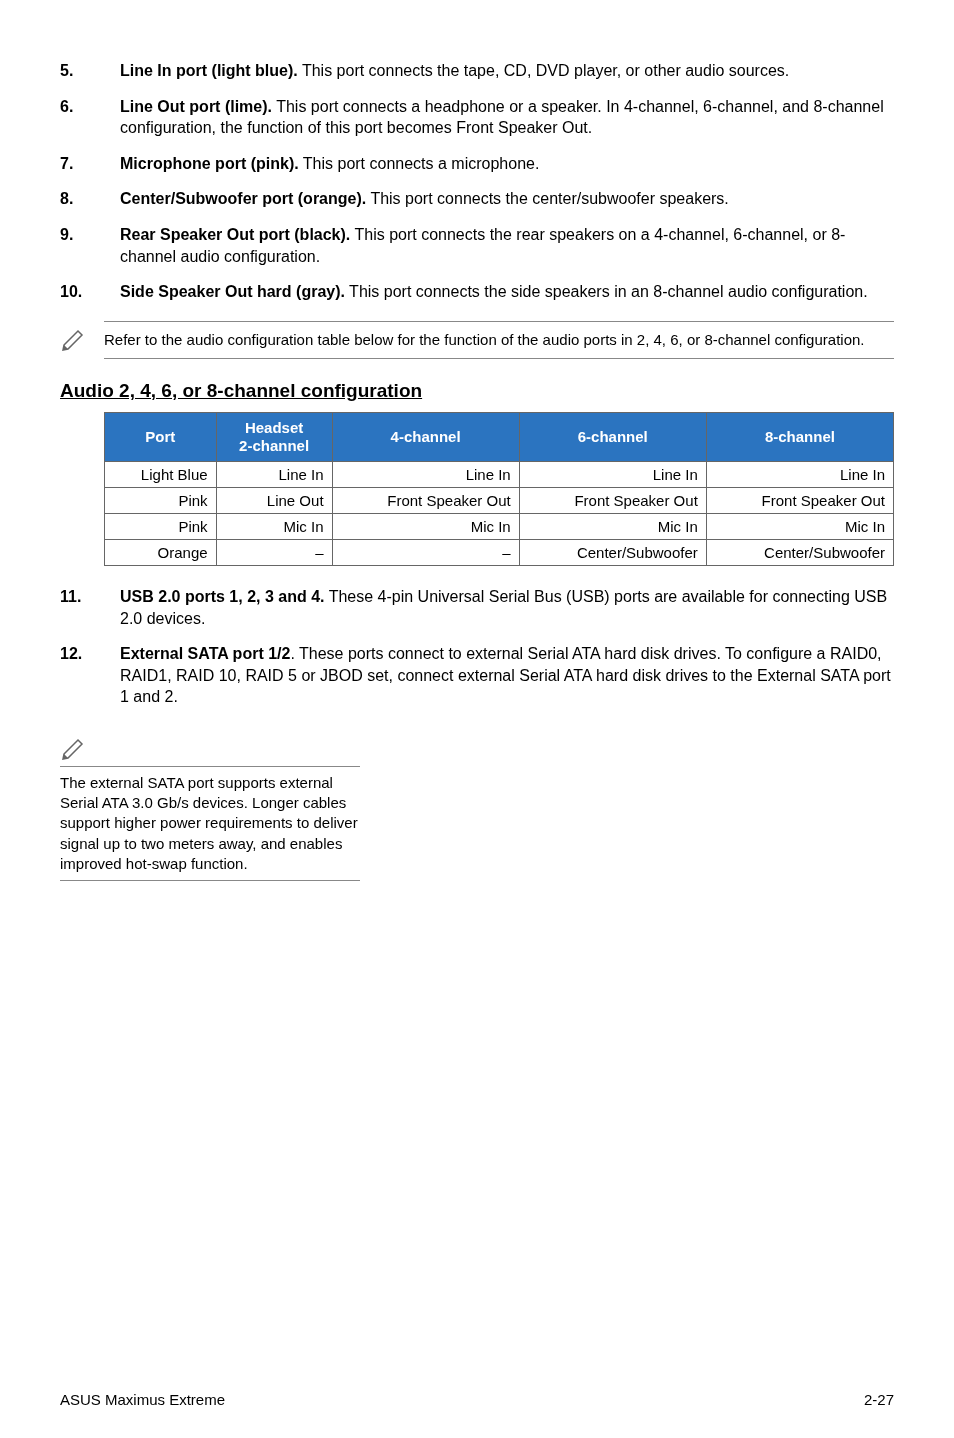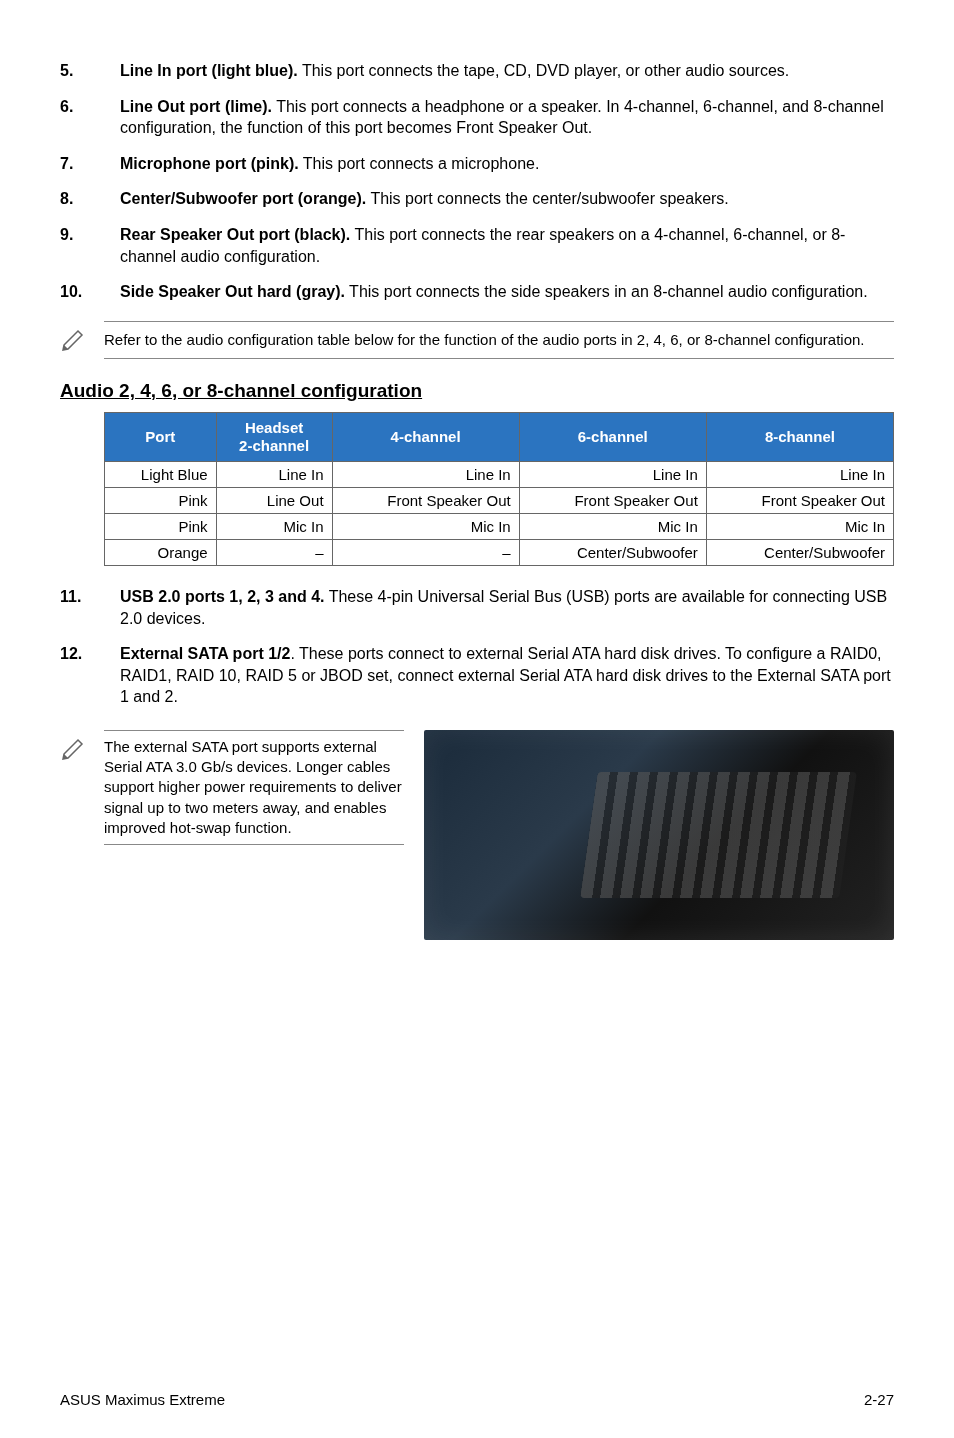--- a/index.html
+++ b/index.html
@@ -80,20 +80,21 @@
   }
   table.audio td {
     border: 1px solid #666;
     padding: 4px 8px;
     text-align: right;
   }
   .bottom-note-row {
     display: flex;
     align-items: flex-start;
     margin-top: 22px;
+    flex-direction: column;
   }
   .bottom-note-text {
     width: 300px;
     border-top: 1px solid #888;
     border-bottom: 1px solid #888;
     padding: 6px 0;
     font-size: 15px;
     line-height: 1.35;
     margin-right: 20px;
   }

